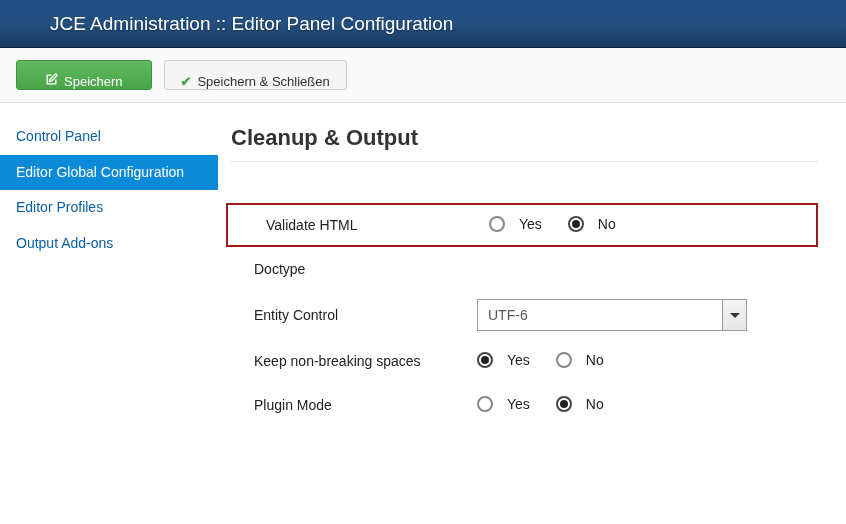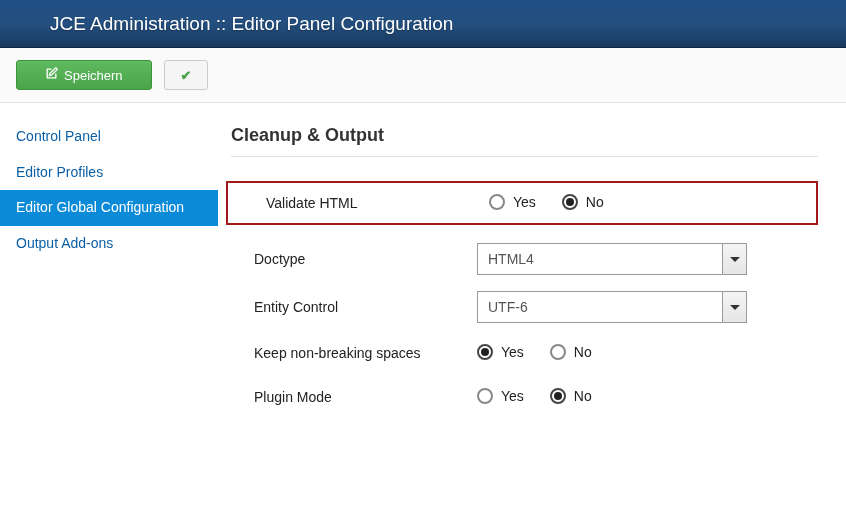--- a/index.html
+++ b/index.html
@@ -20,21 +20,21 @@
 
   .toolbar {
     padding: 12px 16px;
     border-bottom: 1px solid #e3e3e3;
     background: #fafafa;
     display: flex;
     gap: 12px;
   }
   .btn {
     display: inline-flex;
-    align-items: center;
+    align-items: flex-end;
     gap: 6px;
     height: 30px;
     padding: 0 16px;
     border-radius: 3px;
     font-size: 13px;
     cursor: pointer;
     border: 1px solid #ccc;
     background: #f5f5f5;
     color: #333;
   }
@@ -66,26 +66,26 @@
   .sidebar-item.active {
     background: #0b8ad8;
     color: #fff;
   }
 
   .main {
     flex: 1;
     padding: 0 28px 0 8px;
   }
   .section-title {
-    font-size: 18px;
+    font-size: 22px;
     font-weight: 600;
     color: #333;
     padding: 6px 0 10px 0;
     border-bottom: 1px solid #e0e0e0;
-    margin-bottom: 24px;
+    margin-bottom: 41px;
     margin-left: 5px;
   }
 
   .form-row {
     display: flex;
     align-items: center;
     padding: 8px 6px;
     min-height: 44px;
   }
   .form-label {
@@ -93,26 +93,25 @@
     flex: none;
     font-size: 14px;
     color: #222;
     padding-left: 22px;
   }
   .form-control-cell {
     flex: 1;
   }
   .highlighted {
     border: 2px solid #a01a1a;
-    margin-bottom: 10px;
     padding-left: 16px;
   }
 
   .radio-group { display: inline-flex; align-items: center; gap: 26px; }
-  .radio-opt { display: inline-flex; align-items: flex-start; gap: 8px; cursor: pointer; }
+  .radio-opt { display: inline-flex; align-items: flex-start; gap: 14px; cursor: pointer; }
   .radio-circle {
     width: 16px; height: 16px; border-radius: 50%;
     border: 2px solid #888; position: relative; background: #fff;
   }
   .radio-opt.selected .radio-circle::after {
     content: ""; position: absolute; top: 2px; left: 2px;
     width: 8px; height: 8px; border-radius: 50%; background: #222;
   }
   .radio-opt.selected .radio-circle { border-color: #444; }
   .radio-label { font-size: 14px; color: #222; }
@@ -148,34 +147,35 @@
     <span class="glyph">
       <svg width="13" height="13" viewBox="0 0 24 24" fill="none" stroke="#fff" stroke-width="2.5" stroke-linecap="round" stroke-linejoin="round">
           <path d="M11 4H4v16h16v-7"></path>
           <path d="M18.5 2.5a2.12 2.12 0 0 1 3 3L12 15l-4 1 1-4 9.5-9.5z"></path>
         </svg>
     </span>
     <span>Speichern</span>
   </button>
   <button class="btn btn-secondary">
     <span class="glyph">✔</span>
+    <span>Speichern &amp; Schließen</span>
   </button>
 </div>
 
 <div class="body">
   <div class="sidebar">
     <div class="sidebar-item">
       <span>Control Panel</span>
     </div>
+    <div class="sidebar-item active">
+      <span>Editor Global Configuration</span>
+    </div>
     <div class="sidebar-item">
       <span>Editor Profiles</span>
     </div>
-    <div class="sidebar-item active">
-      <span>Editor Global Configuration</span>
-    </div>
     <div class="sidebar-item">
       <span>Output Add-ons</span>
     </div>
   </div>
 
   <div class="main">
     <h2 class="section-title">Cleanup &amp; Output</h2>
 
     <div class="form-row highlighted">
       <div class="form-label">Validate HTML</div>
@@ -188,28 +188,20 @@
           <label class="radio-opt selected">
             <span class="radio-circle"></span>
             <span class="radio-label">No</span>
           </label>
         </div>
       </div>
     </div>
 
     <div class="form-row">
       <div class="form-label">Doctype</div>
-      <div class="form-control-cell">
-        <div class="select">
-          <span>HTML4</span>
-          <span class="caret-box">
-              <span class="caret"></span>
-            </span>
-        </div>
-      </div>
     </div>
 
     <div class="form-row">
       <div class="form-label">Entity Control</div>
       <div class="form-control-cell">
         <div class="select">
           <span>UTF-6</span>
           <span class="caret-box">
               <span class="caret"></span>
             </span>

